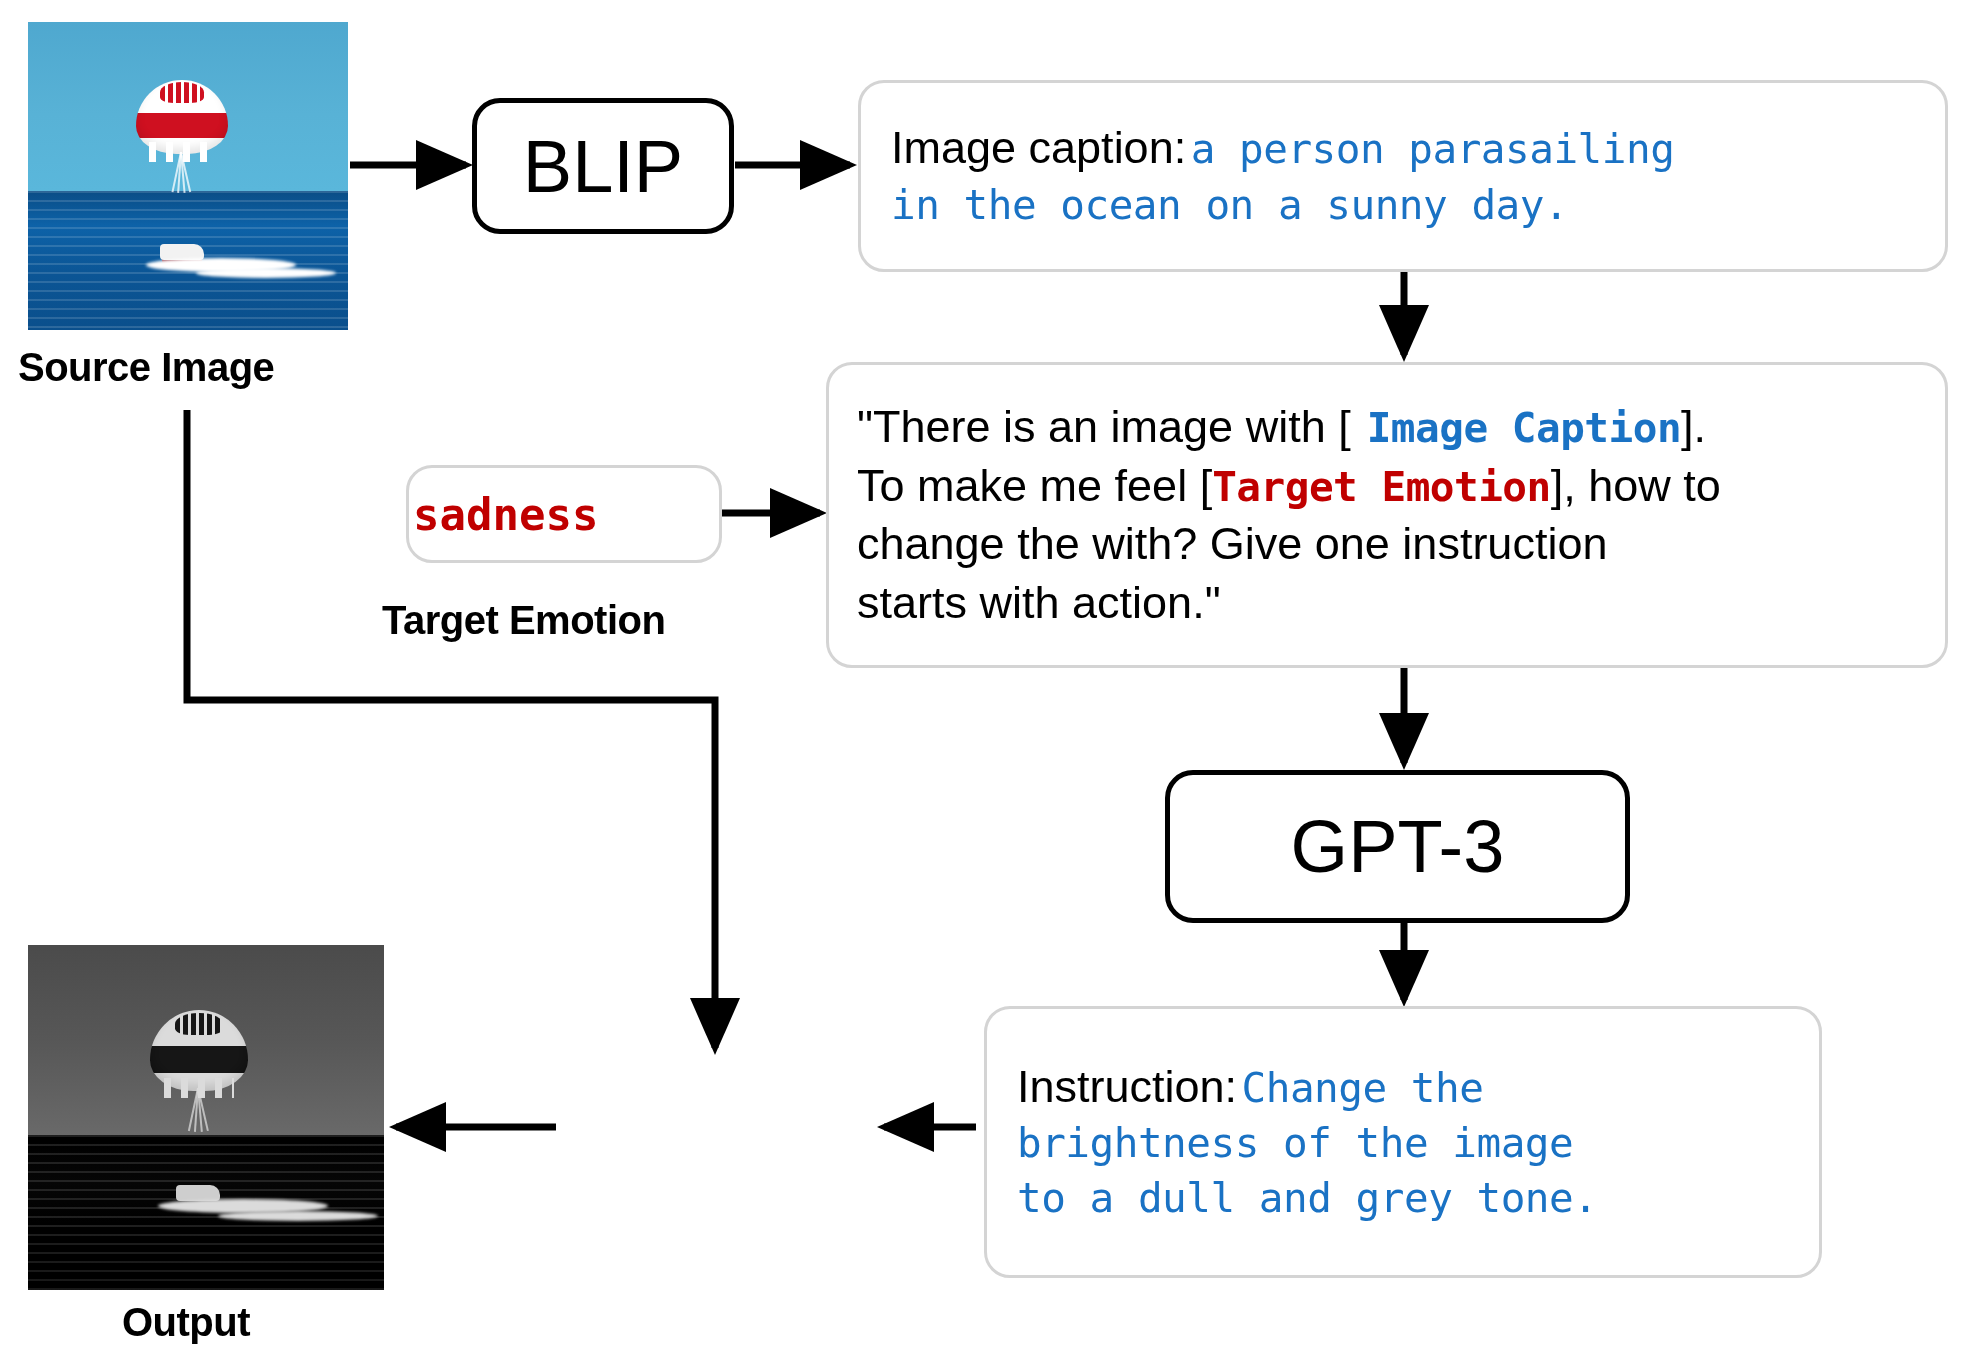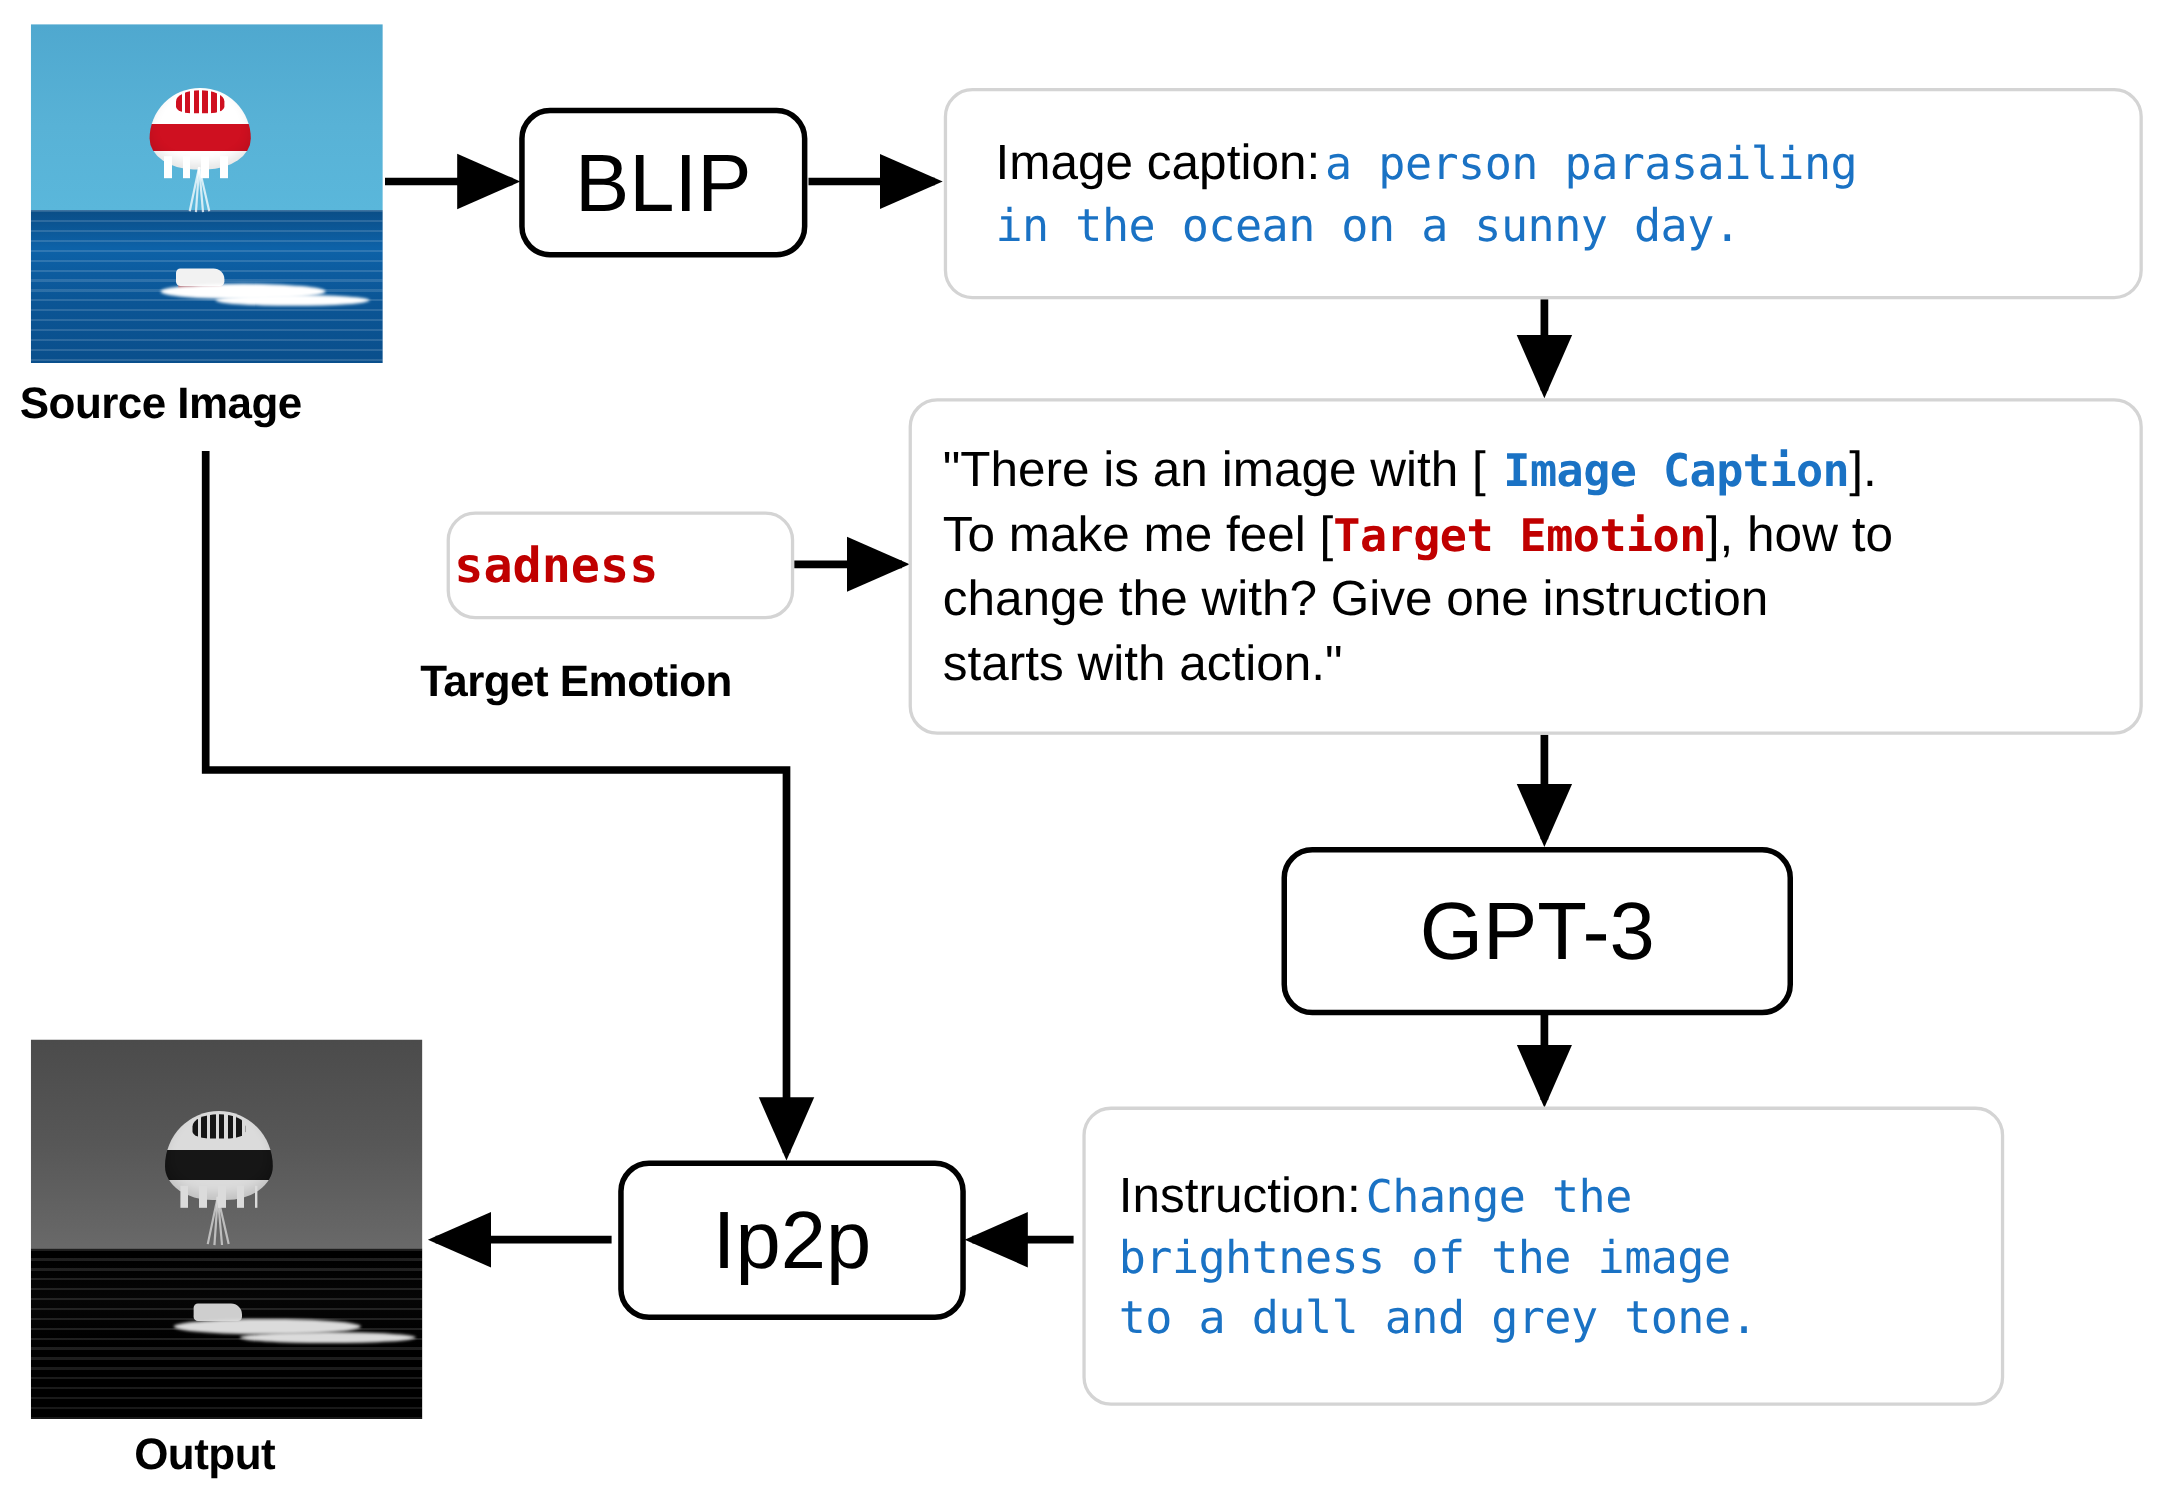--- a/index.html
+++ b/index.html
@@ -30,21 +30,21 @@
   }
   .text-box{
     border:3px solid #d4d4d4;
     border-radius:26px;
     background:#ffffff;
     box-sizing:border-box;
     display:flex;
     align-items:center;
   }
   .text-box .inner{
-    padding:0 44px;
+    padding:0 30px;
     width:100%;
   }
 
   
   .label-bold{
     font-weight:bold;
     font-size:40px;
     color:#000000;
     letter-spacing:-0.5px;
     white-space:nowrap;
@@ -227,23 +227,20 @@
     <div class="inner" style="padding:0 30px;">
       <div style="line-height:1.34;">
         <span class="plain">Instruction:</span>
         <span class="mono">Change the</span><br>
         <span class="mono">brightness of the image</span><br>
         <span class="mono">to a dull and grey tone.</span>
       </div>
     </div>
   </div>
 
-  <div class="abs model-box modelname" style="left:562px;top:1055px;width:316px;height:145px;">
-    <span>Ip2p</span>
-  </div>
 
   <div class="photo mono-photo abs" style="left:28px;top:945px;width:356px;height:345px;">
     <div class="sky"></div>
     <div class="sea"></div>
     <div class="chute" style="left:122px;top:65px;width:98px;height:130px;">
       <div class="canopy"></div>
       <div class="topred"></div>
       <div class="vents"></div>
       <div class="lines" style="transform:rotate(12deg);"></div>
       <div class="lines" style="transform:rotate(4deg);"></div>

